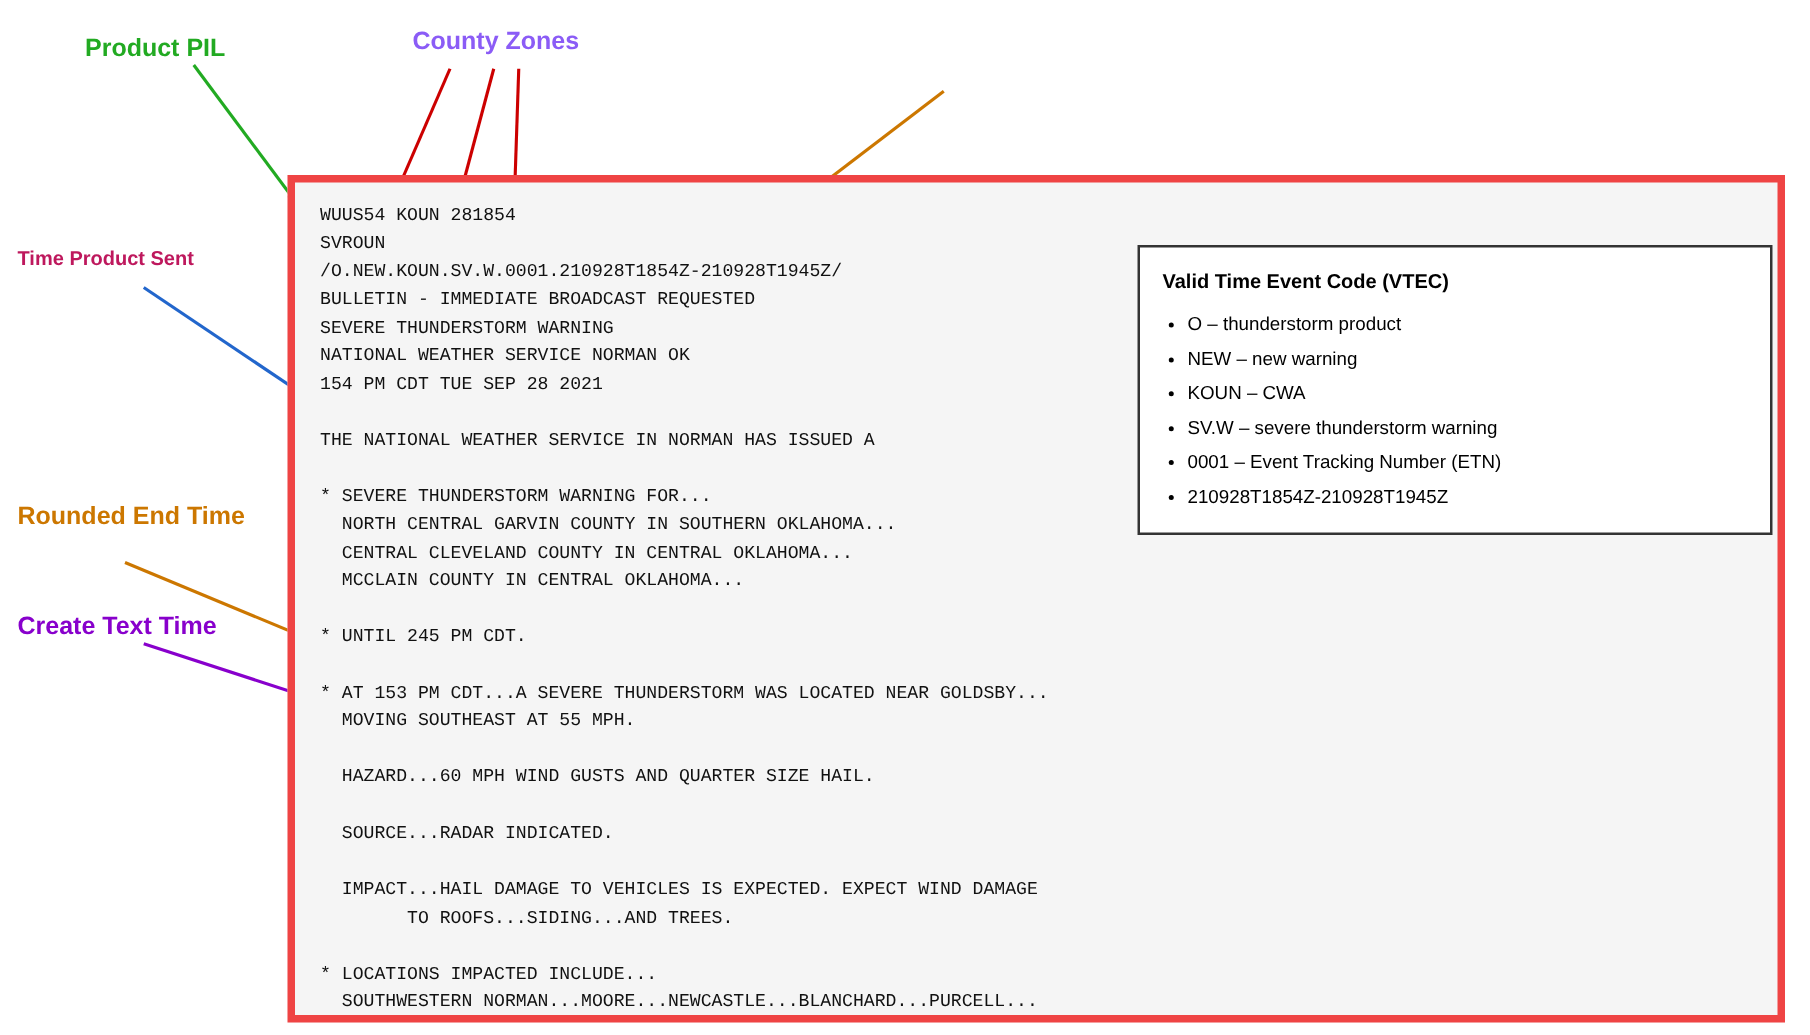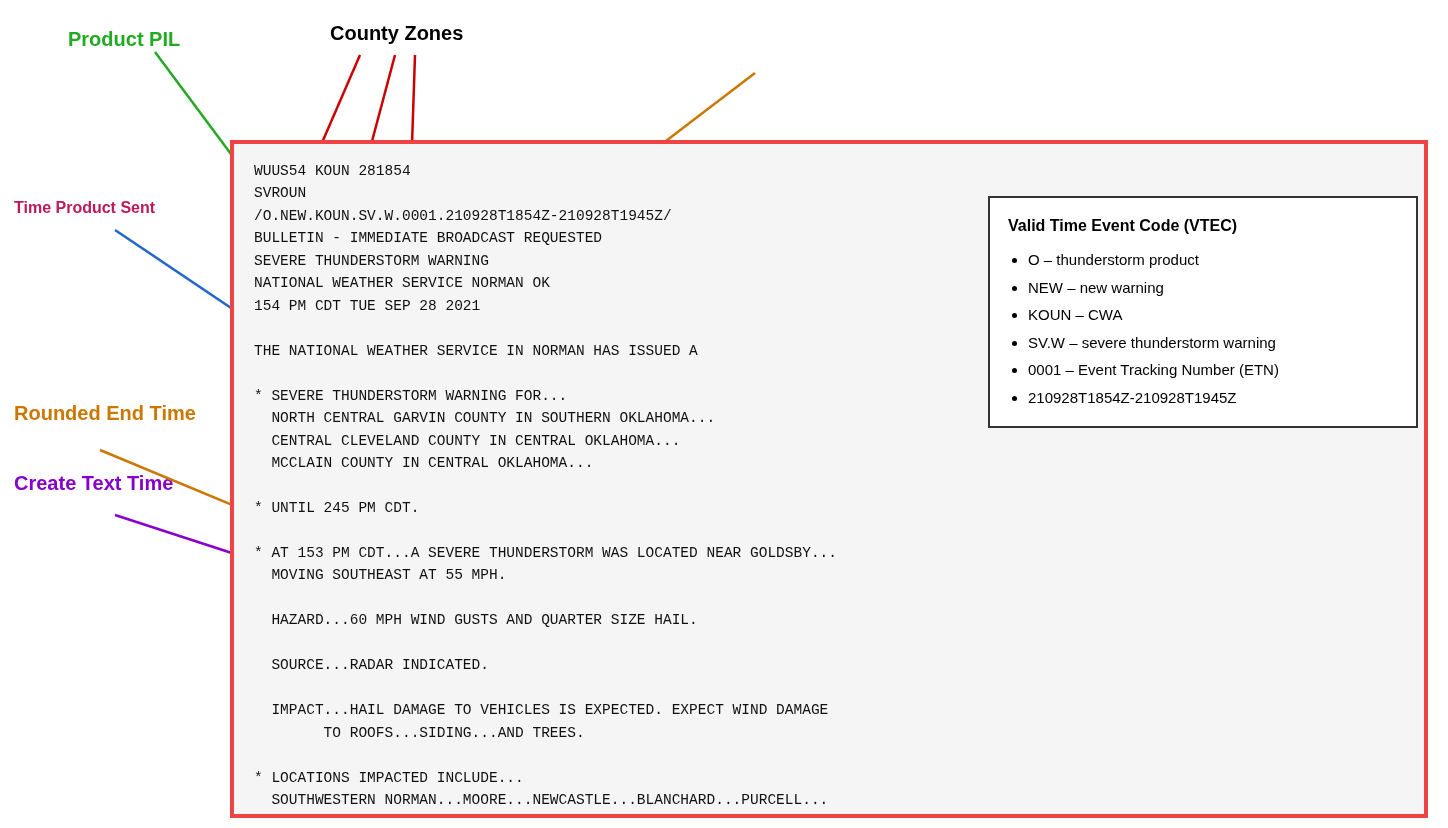--- a/index.html
+++ b/index.html
@@ -27,21 +27,21 @@
       color: #22aa22;
       font-size: 20px;
       font-weight: bold;
       text-align: center;
     }
 
     .label-county-zones {
       position: absolute;
       top: 22px;
       left: 330px;
-      color: #000000;
+      color: #8b5cf6;
       font-size: 20px;
       font-weight: bold;
     }
 
     .label-rounded-end-day {
       position: absolute;
       top: 41px;
       left: 609px;
       color: #cc7700;
       font-size: 22px;
@@ -61,21 +61,21 @@
       position: absolute;
       top: 402px;
       left: 14px;
       color: #cc7700;
       font-size: 20px;
       font-weight: bold;
     }
 
     .label-create-text-time {
       position: absolute;
-      top: 472px;
+      top: 490px;
       left: 14px;
       color: #8800cc;
       font-size: 20px;
       font-weight: bold;
     }
 
     
     .arrows-svg {
       position: absolute;
       top: 0;
@@ -86,39 +86,39 @@
     }
 
     
     .product-area {
       position: absolute;
       top: 140px;
       left: 230px;
       right: 20px;
       bottom: 10px;
       background: #f5f5f5;
-      border: 4px solid #ef4444;
+      border: 6px solid #ef4444;
       padding: 16px 20px;
       font-family: 'Courier New', Courier, monospace;
       font-size: 14.5px;
       line-height: 1.55;
       overflow: hidden;
     }
 
     .product-text {
       white-space: pre;
       color: #111;
     }
 
     
     .vtec-box {
       position: absolute;
       top: 196px;
       right: 30px;
-      width: 430px;
+      width: 508px;
       background: #fff;
       border: 2px solid #333;
       padding: 14px 18px;
       font-family: Arial, sans-serif;
       font-size: 15px;
       line-height: 1.7;
       z-index: 10;
     }
 
     .vtec-box .vtec-title {

